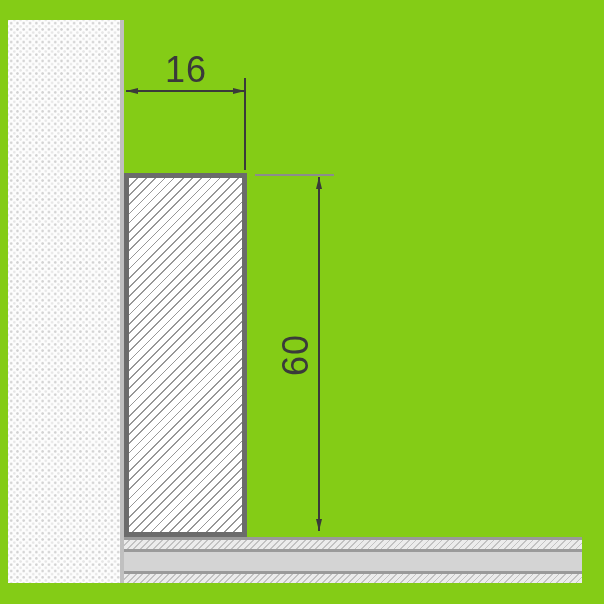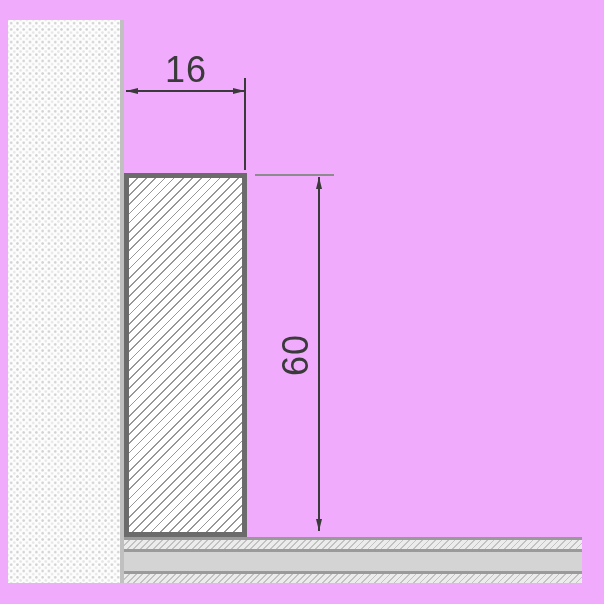--- a/index.html
+++ b/index.html
@@ -1,20 +1,20 @@
 <!DOCTYPE html>
 <html style="--dimension-ink: #3a3a3a; --extension-gray: #8c8c8c; --profile-border: #6b6b6b; --profile-hatch: #979797; --wall-dot: #d2d2d2; --wall-dot-light: #e6e6e6; --wall-edge: #c0c0c0; --floor-line: #9a9a9a; --floor-solid: #d4d4d4; --floor-hatch-bg: #ececec; --floor-hatch-line: #c2c2c2;"><head>
 <meta charset="utf-8">
 <style>
   html, body { margin: 0; padding: 0; background: #ffffff; }
   .canvas {
     position: relative;
     width: 604px;
     height: 604px;
-    background: #f0abfc;
+    background: #84cc16;
     overflow: hidden;
     font-family: "Liberation Sans", sans-serif;
   }
   .canvas * { position: absolute; box-sizing: border-box; }
 
   
   .wall {
     left: 8px; top: 20px; width: 112px; height: 563px;
     background-color: #fdfdfd;
     background-image:

